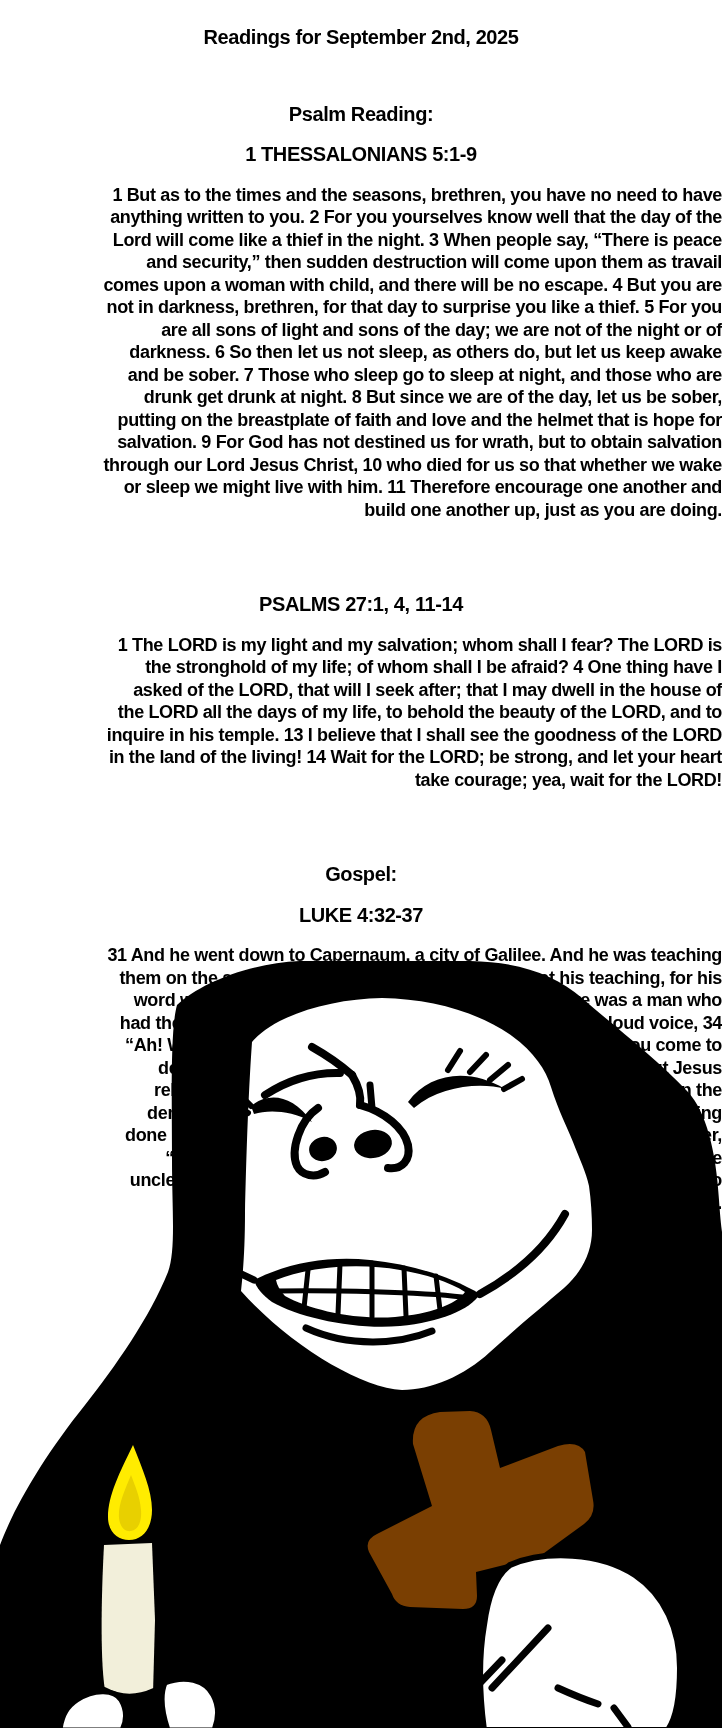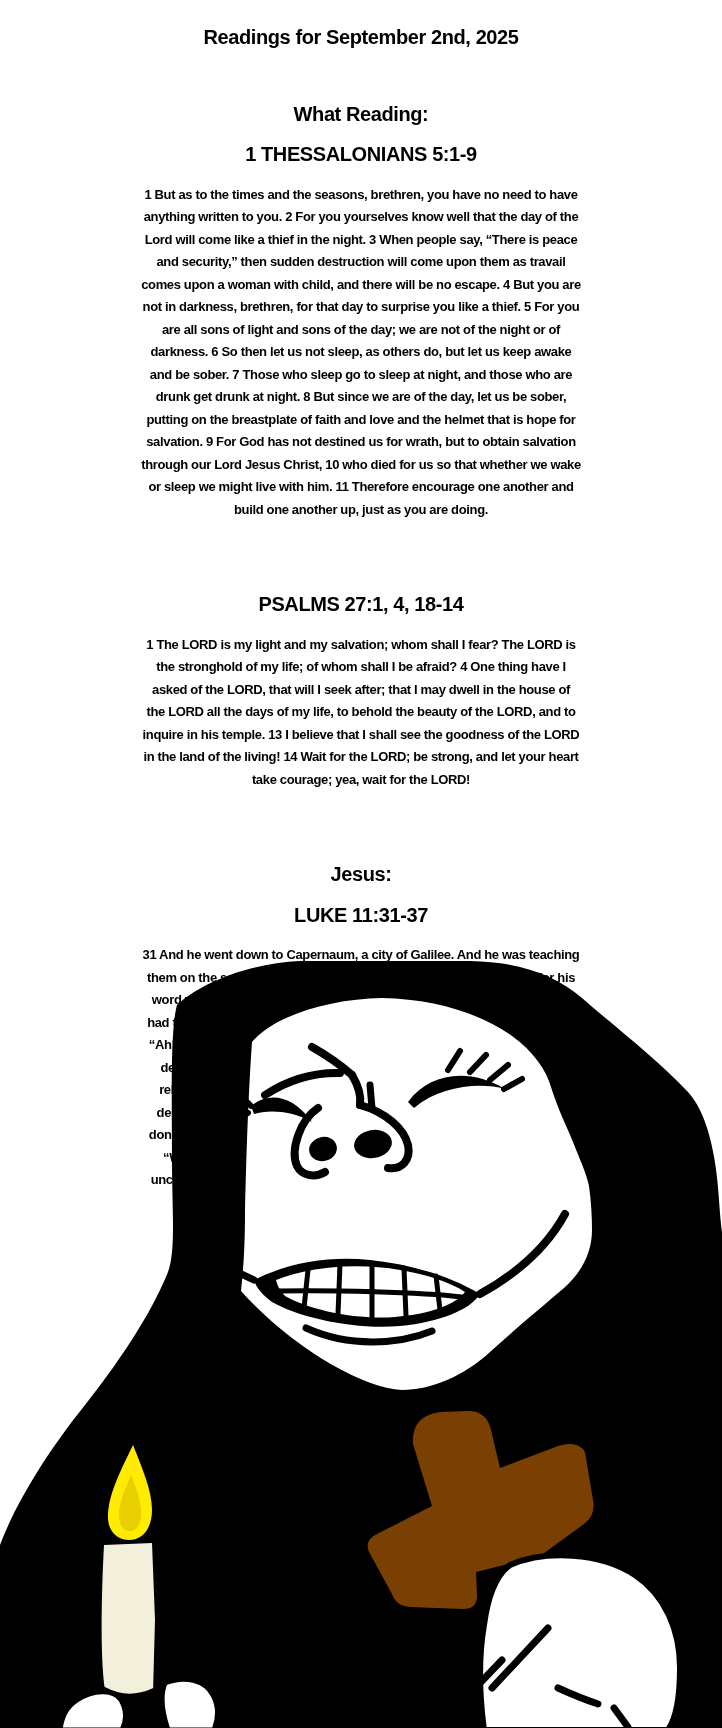--- a/index.html
+++ b/index.html
@@ -19,73 +19,74 @@
     font-weight:bold;
     white-space:pre-line;
   }
   .title,.heading,.reference{
     font-size:20px;
     line-height:22.5px;
     letter-spacing:-0.4px;
     white-space:pre-line;
   }
   .body-lines{
-    font-size:13px;
+    font-size:18px;
     line-height:22.5px;
     letter-spacing:-0.35px;
     white-space:pre;
+    text-align:right;
   }
   #drawing{
     position:absolute;
     left:0;top:950px;
     width:722px;height:778px;
   }
 </style>
 </head>
 <body>
 
 <div id="canvas">
 
   <div class="textblock">
     <div class="title">Readings for September 2nd, 2025</div>
 
     <div>
-      <div class="heading">What Reading:</div>
+      <div class="heading">Psalm Reading:</div>
       <div class="reference">1 THESSALONIANS 5:1-9</div>
       <div class="body-lines">1 But as to the times and the seasons, brethren, you have no need to have
 anything written to you. 2 For you yourselves know well that the day of the
 Lord will come like a thief in the night. 3 When people say, “There is peace
 and security,” then sudden destruction will come upon them as travail
 comes upon a woman with child, and there will be no escape. 4 But you are
 not in darkness, brethren, for that day to surprise you like a thief. 5 For you
 are all sons of light and sons of the day; we are not of the night or of
 darkness. 6 So then let us not sleep, as others do, but let us keep awake
 and be sober. 7 Those who sleep go to sleep at night, and those who are
 drunk get drunk at night. 8 But since we are of the day, let us be sober,
 putting on the breastplate of faith and love and the helmet that is hope for
 salvation. 9 For God has not destined us for wrath, but to obtain salvation
 through our Lord Jesus Christ, 10 who died for us so that whether we wake
 or sleep we might live with him. 11 Therefore encourage one another and
 build one another up, just as you are doing.</div>
     </div>
 
     <div>
-      <div class="reference">PSALMS 27:1, 4, 18-14</div>
+      <div class="reference">PSALMS 27:1, 4, 11-14</div>
       <div class="body-lines">1 The LORD is my light and my salvation; whom shall I fear? The LORD is
 the stronghold of my life; of whom shall I be afraid? 4 One thing have I
 asked of the LORD, that will I seek after; that I may dwell in the house of
 the LORD all the days of my life, to behold the beauty of the LORD, and to
 inquire in his temple. 13 I believe that I shall see the goodness of the LORD
 in the land of the living! 14 Wait for the LORD; be strong, and let your heart
 take courage; yea, wait for the LORD!</div>
     </div>
 
     <div>
-      <div class="heading">Jesus:</div>
-      <div class="reference">LUKE 11:31-37</div>
+      <div class="heading">Gospel:</div>
+      <div class="reference">LUKE 4:32-37</div>
       <div class="body-lines">31 And he went down to Capernaum, a city of Galilee. And he was teaching
 them on the sabbath; 32 and they were astonished at his teaching, for his
 word was with authority. 33 And in the synagogue there was a man who
 had the spirit of an unclean demon; and he cried out with a loud voice, 34
 “Ah! What have you to do with us, Jesus of Nazareth? Have you come to
 destroy us? I know who you are, the Holy One of God.” 35 But Jesus
 rebuked him, saying, “Be silent, and come out of him!” And when the
 demon had thrown him down in the midst, he came out of him, having
 done him no harm. 36 And they were all amazed and said to one another,
 “What is this word? For with authority and power he commands the

